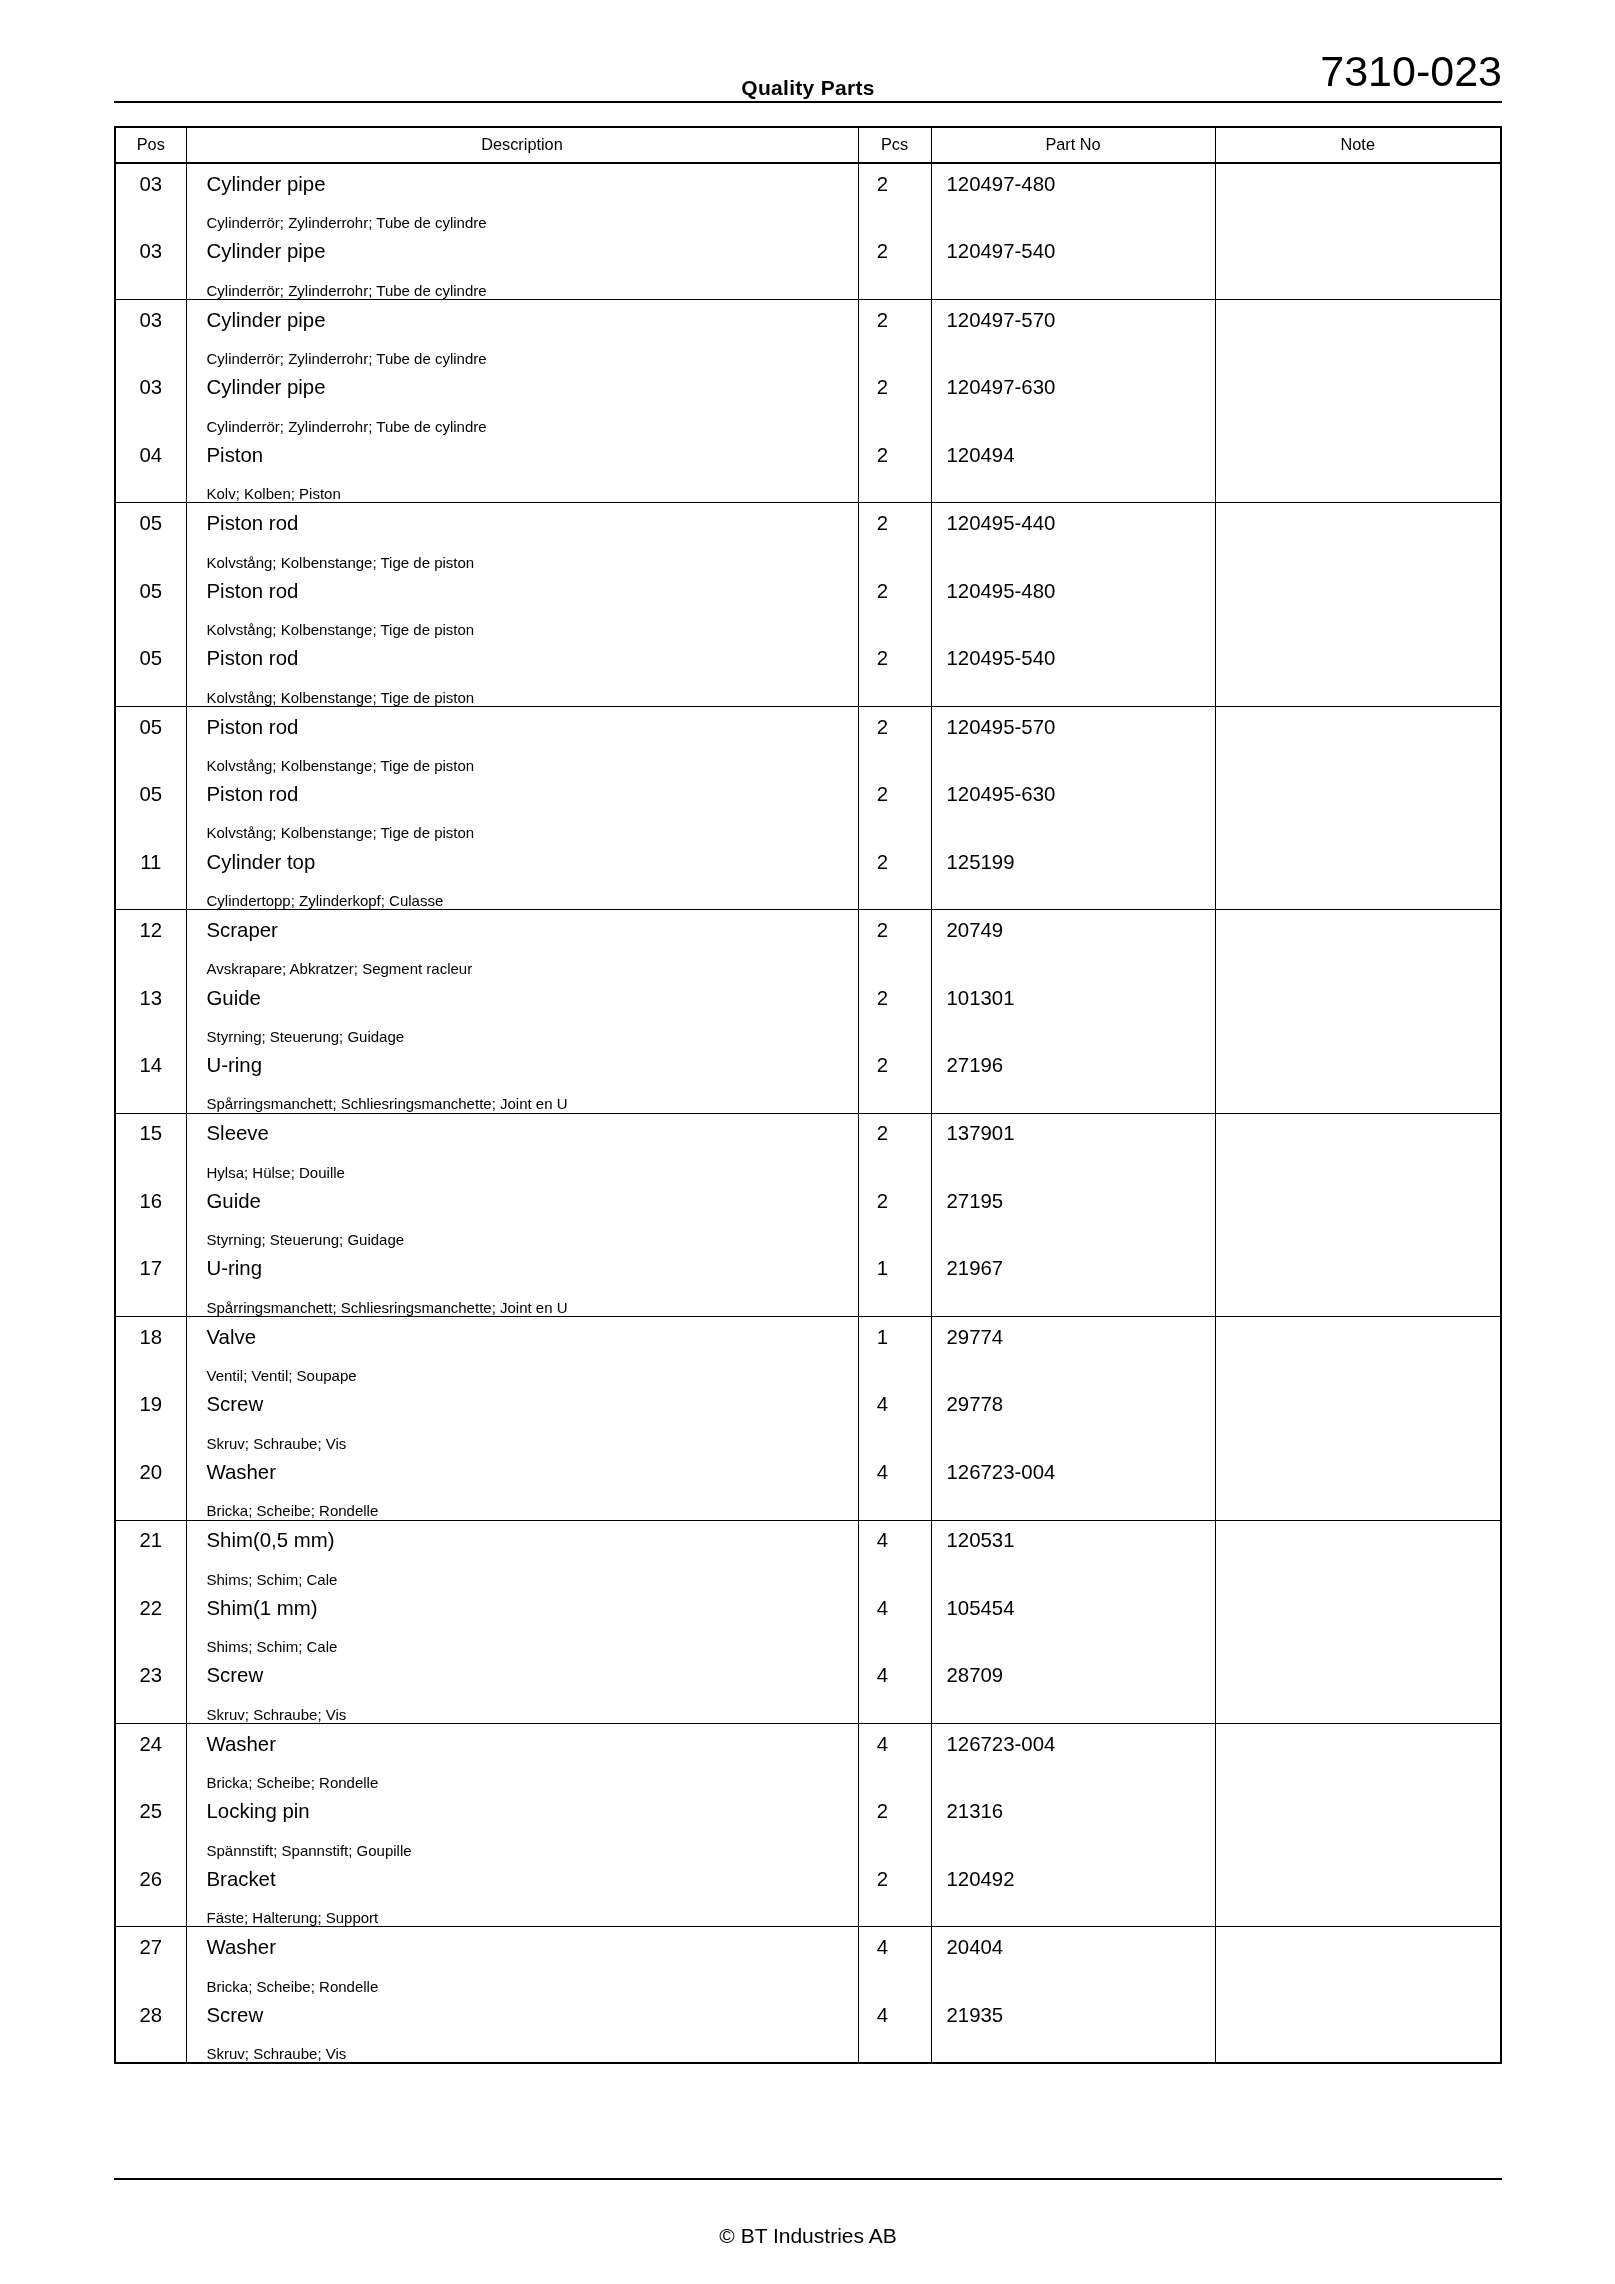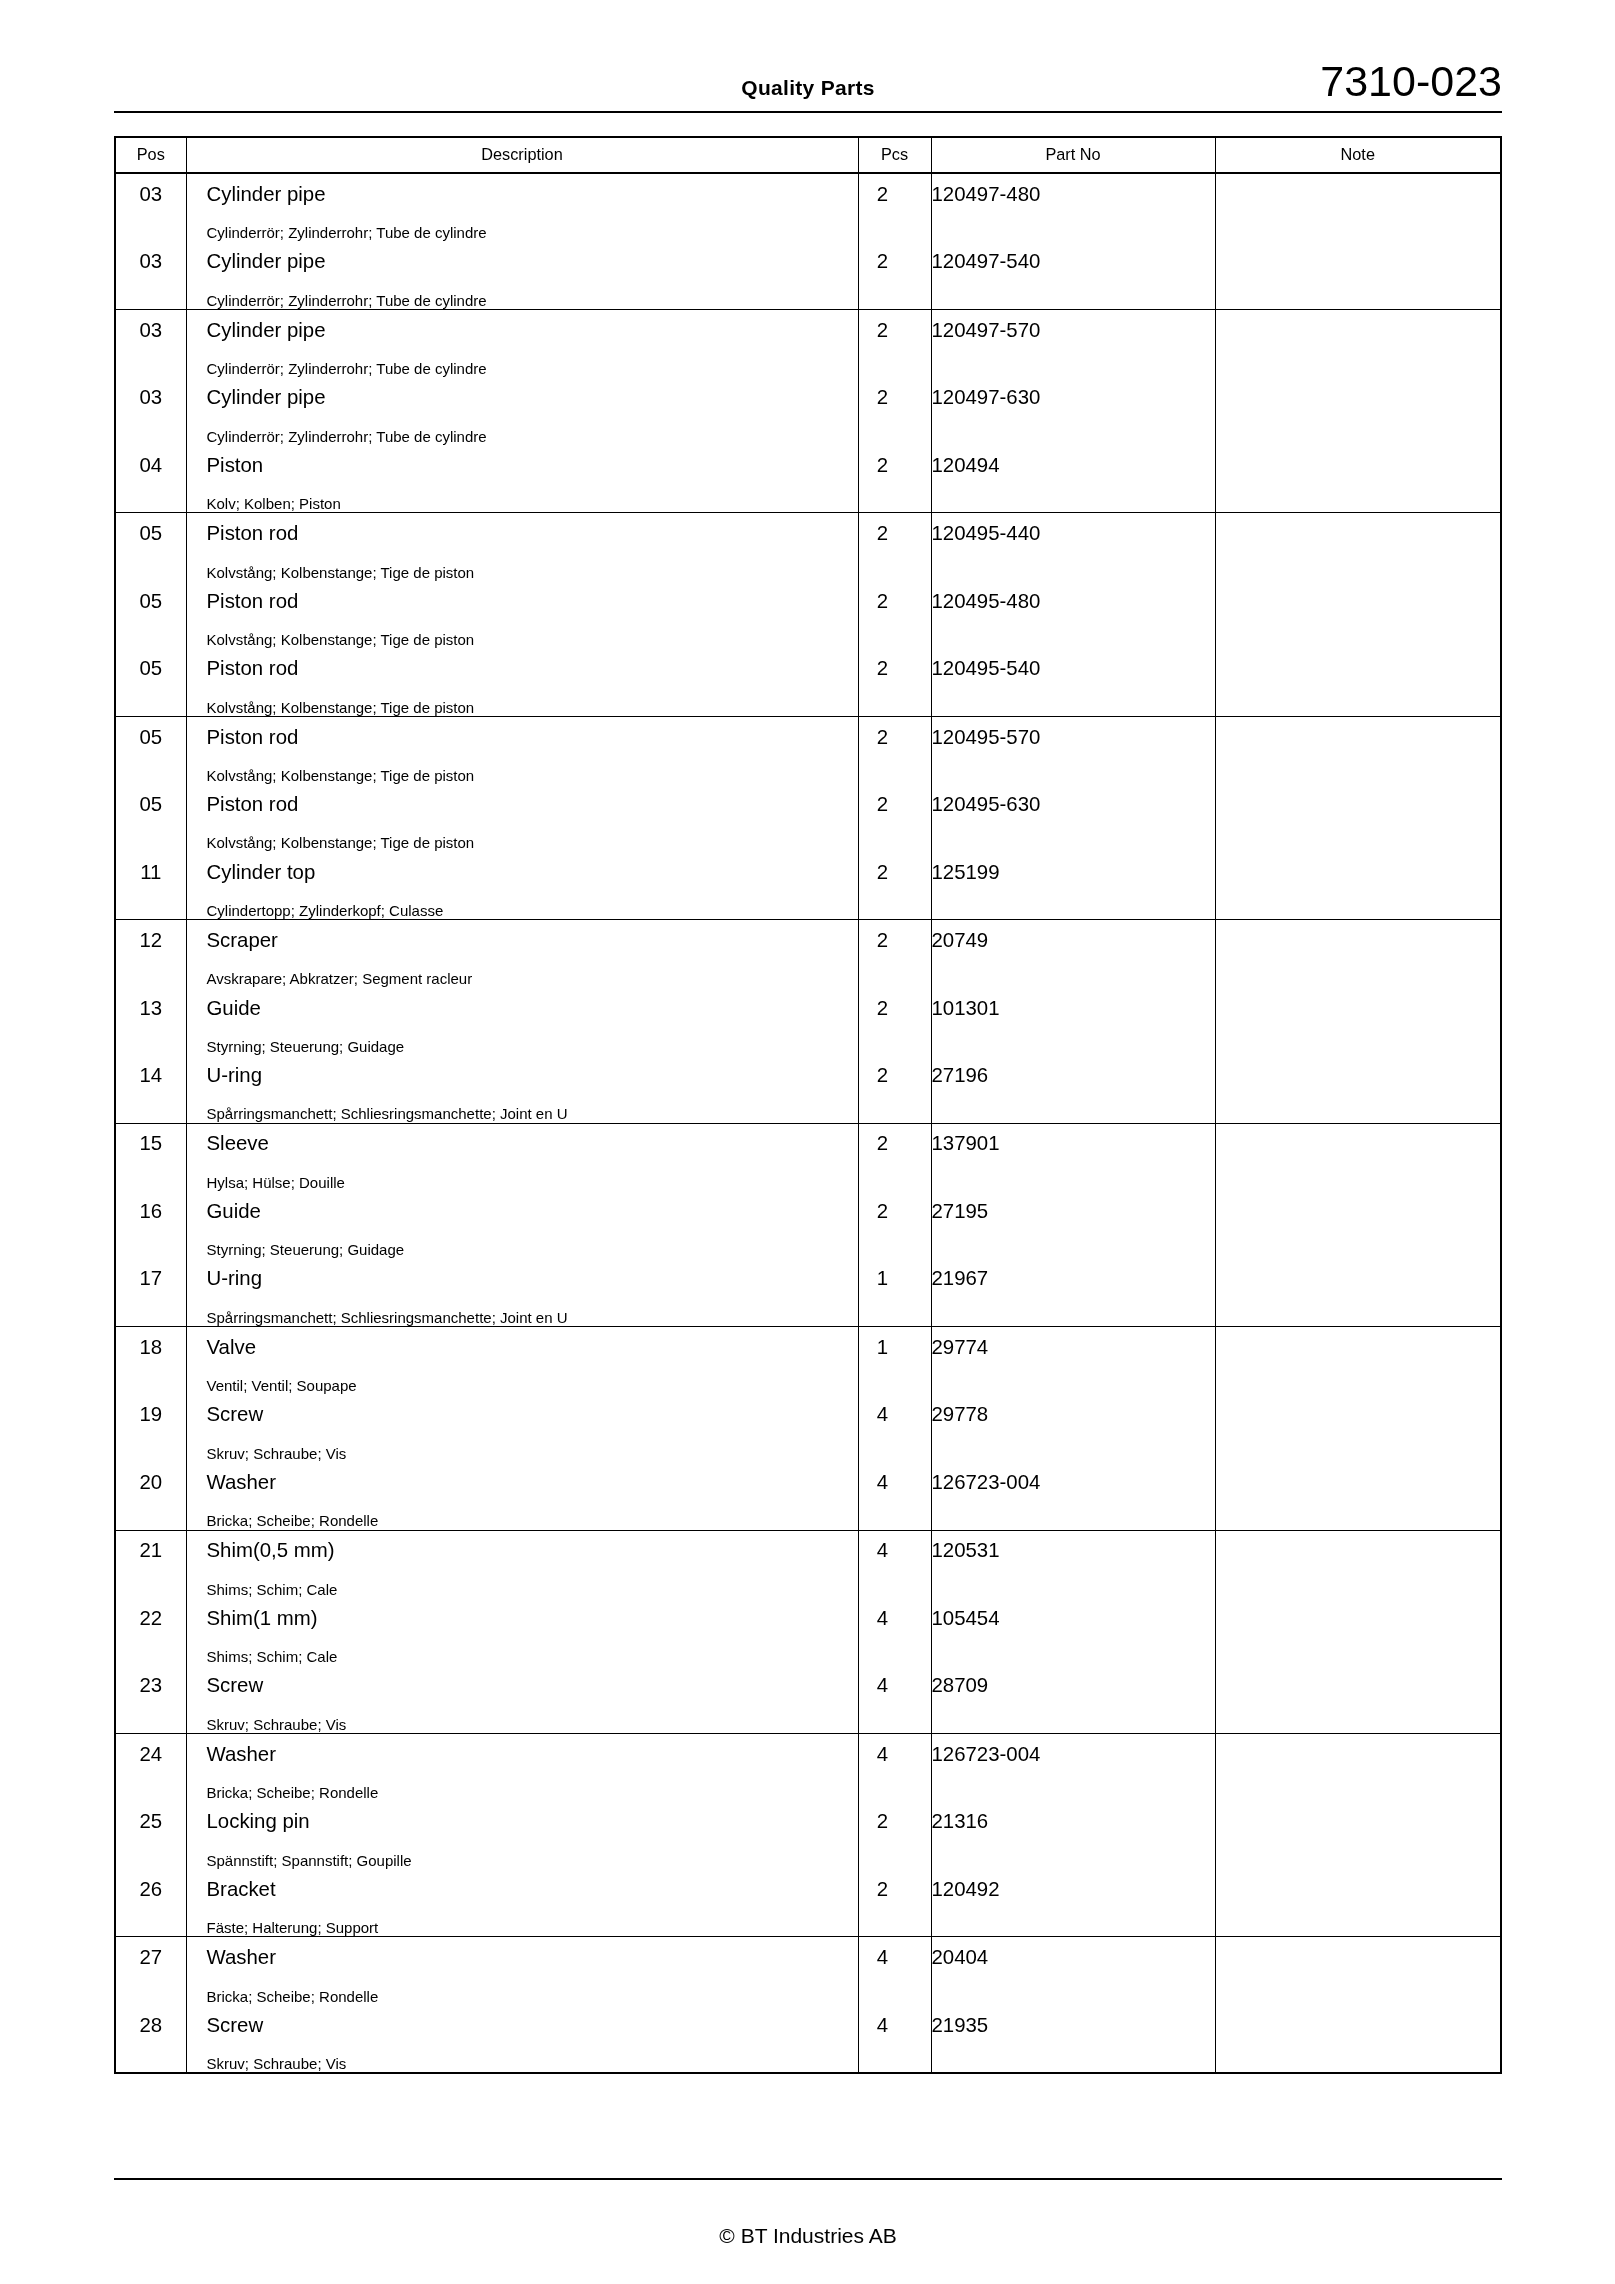--- a/index.html
+++ b/index.html
@@ -14,21 +14,21 @@
   .page {
     position: relative;
     width: 1616px;
     height: 2284px;
     padding: 76px 114px 0 114px;
   }
   
   .doc-header {
     position: relative;
     border-bottom: 2px solid #000;
-    padding-bottom: 11px;
+    padding-bottom: 1px;
   }
   .doc-title {
     text-align: center;
     font-size: 21px;
     font-weight: bold;
     letter-spacing: 0.3px;
   }
   .doc-number {
     position: absolute;
     right: 0;
@@ -58,21 +58,21 @@
     font-size: 20.4px;
     border-right: 1.4px solid #000;
     padding-top: 8.8px;
   }
   .parts-table td:last-child { border-right: none; }
   tbody.group { border-top: 1.4px solid #000; }
   tr.item-row { height: 60px; }
   td.col-pos { text-align: center; }
   td.col-desc { padding-left: 20px; padding-right: 9.5px; }
   td.col-pcs { padding-left: 18.3px; }
-  td.col-part { }
+  td.col-part { padding-left: 15px; }
   .desc-main { font-size: 20.4px; line-height: 1.1; }
   .desc-sub  { font-size: 15px; line-height: 1.15; margin-top: 19px; }
   
   .doc-footer {
     position: absolute;
     left: 114px;
     right: 114px;
     top: 2178px;
     border-top: 2px solid #000;
     padding-top: 11px;

